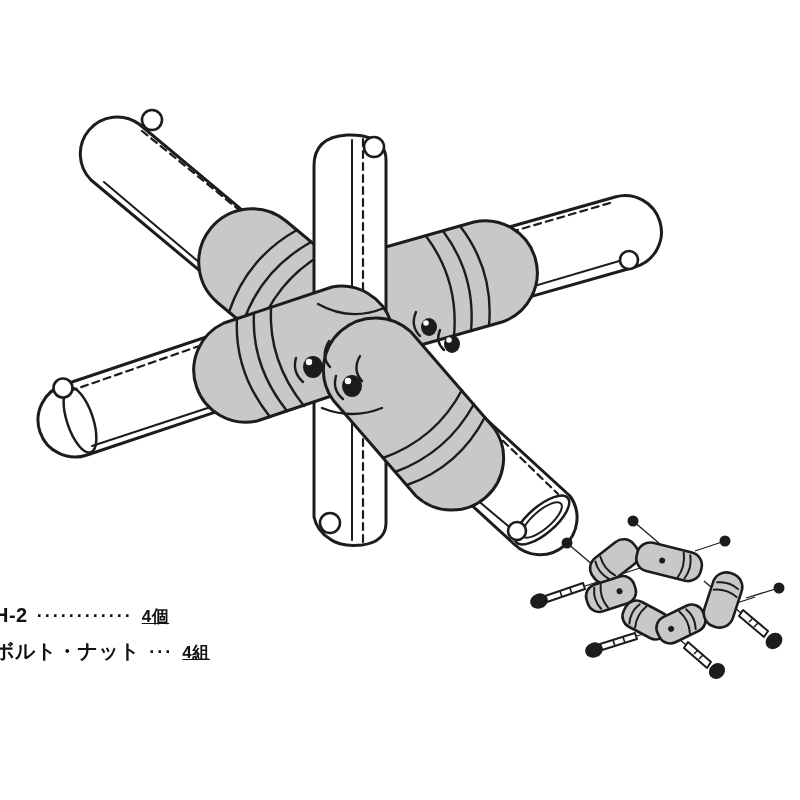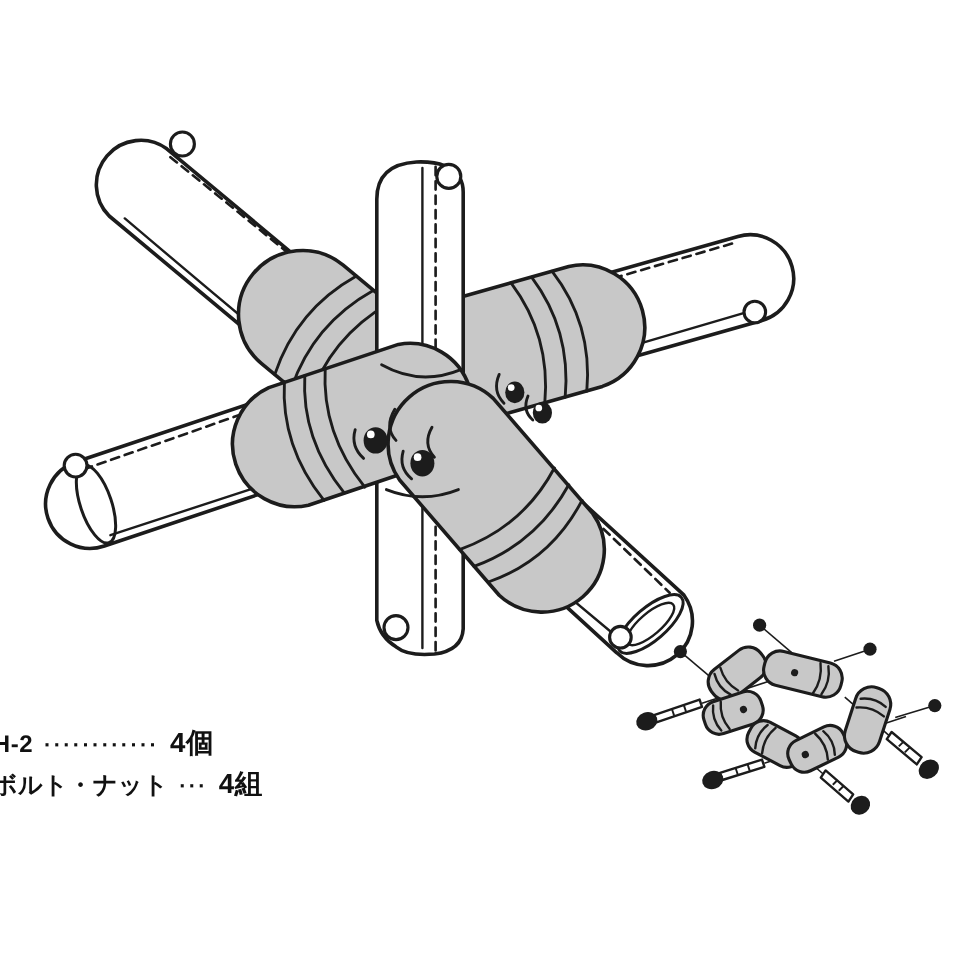--- a/index.html
+++ b/index.html
@@ -27,21 +27,21 @@
   .nut{fill:var(--line);}
   .piece{fill:var(--clamp_fill);stroke:var(--line);stroke-width:2.6;}
   .piece-ridge{stroke:var(--line);stroke-width:2;fill:none;stroke-linecap:round;}
   .hole{fill:var(--line);}
 
   .legend{position:absolute;left:-6px;top:604px;color:var(--text);
           font-weight:bold;white-space:nowrap;}
   .legend-row{display:flex;align-items:baseline;gap:9px;height:34px;
               font-size:20px;letter-spacing:0.5px;}
   .legend-row .leader{font-size:18px;font-weight:900;letter-spacing:2px;}
-  .legend-row .qty{font-size:23px;}
+  .legend-row .qty{font-size:17px;text-decoration:underline;}
 </style>
 </head>
 <body>
 
 <div class="canvas">
   <svg width="800" height="800" viewBox="0 0 800 800">
 
     <g>
 
       <g>

